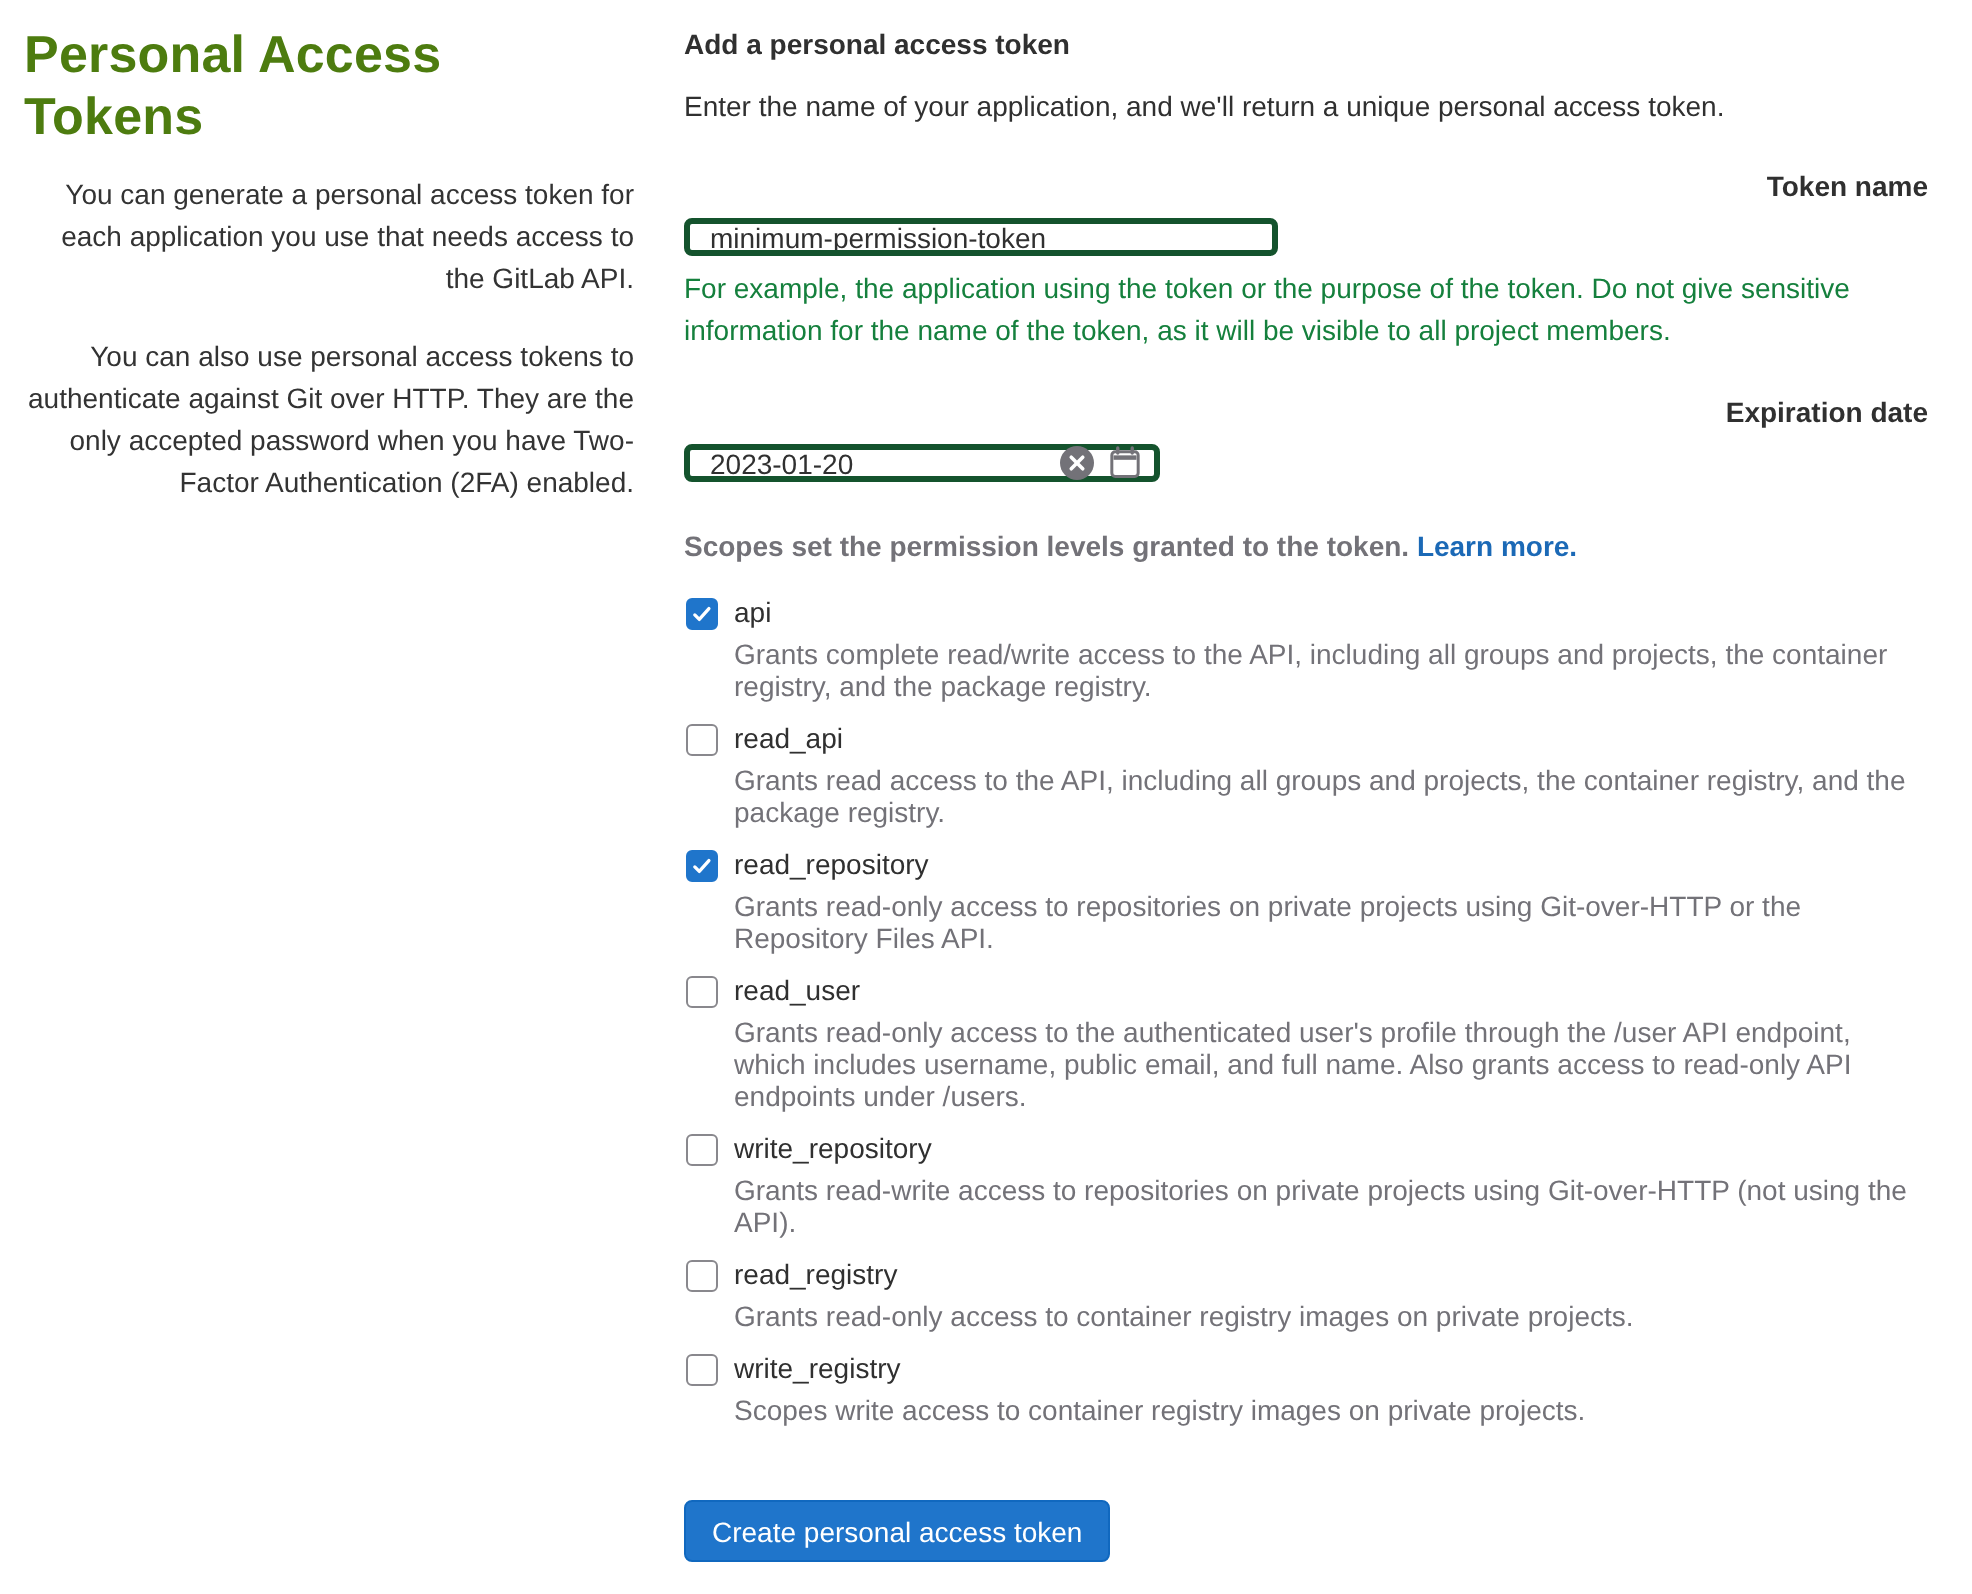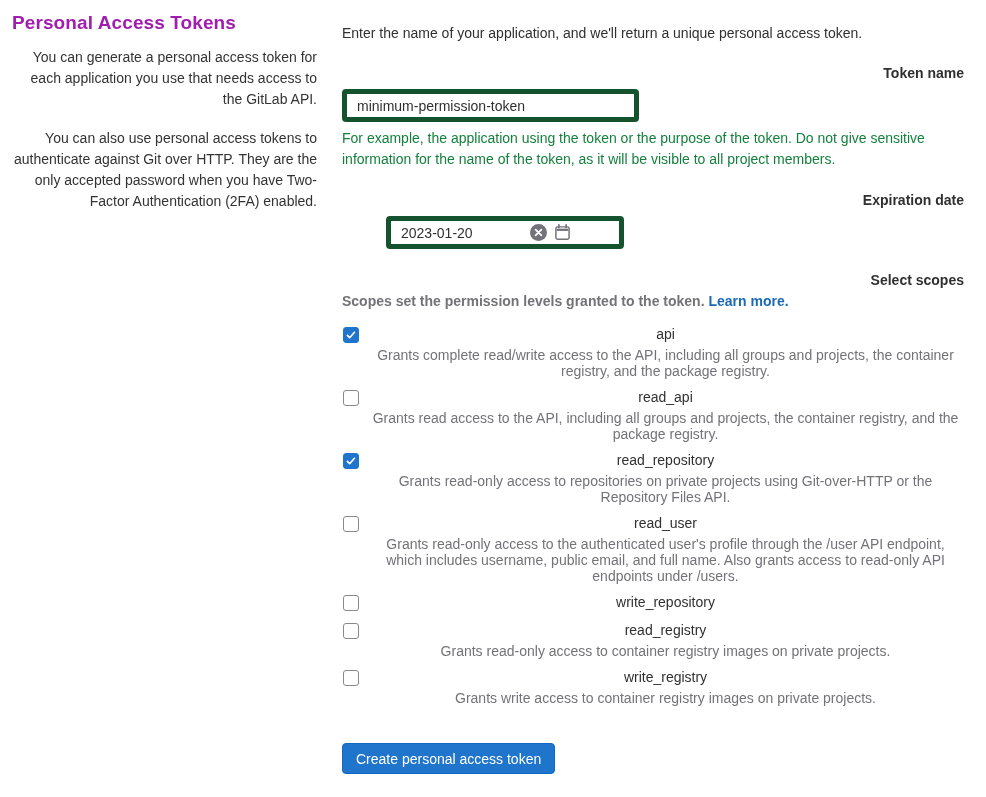--- a/index.html
+++ b/index.html
@@ -6,55 +6,55 @@
   body {
     width: 986px; min-height: 797px;
     font-family: "Liberation Sans", "DejaVu Sans", sans-serif;
     font-size: 14px; color: #303030;
     -webkit-font-smoothing: antialiased;
   }
   .page { display: flex; padding: 12px 0 12px 12px; box-sizing: border-box; }
 
   
   .left-col { width: 305px; margin-right: 25px; flex-shrink: 0; }
-  .page-title { font-size: 19px; font-weight: bold; margin: 0 0 13px 0; color: #a21caf; letter-spacing: .1px; }
+  .page-title { font-size: 26px; font-weight: bold; margin: 0 0 13px 0; color: #4d7c0f; letter-spacing: .1px; }
   .left-col p { margin: 0 0 18px 0; line-height: 21px; color: #333; text-align: right; }
 
   
   .right-col { width: 622px; }
   .form-heading { font-size: 14px; font-weight: bold; margin: 0; line-height: 20px; }
   .intro { margin: 11px 0 0 0; line-height: 20px; }
   .field-label { display: block; font-weight: bold; margin-top: 21px; line-height: 18px; text-align: right; }
 
   .text-input {
-    box-sizing: border-box; height: 33px; margin-top: 7px;
-    border: 5px solid #14532d; border-radius: 4px;
+    box-sizing: border-box; height: 19px; margin-top: 7px;
+    border: 3px solid #14532d; border-radius: 4px;
     padding: 0 10px; font-size: 14px; color: #303030;
     font-family: inherit; background: #fff; outline: none; display: block;
   }
   .token-input { width: 297px; }
 
   .help { color: #15803d; line-height: 21px; margin: 6px 0 0 0; }
 
   .date-wrap { position: relative; width: 238px; margin-top: 7px; }
-  .date-input { width: 100%; margin-top: 0; margin-left: 44px; }
+  .date-input { width: 100%; margin-top: 0; }
   .icon-btn {
     position: absolute; top: 0; bottom: 0; margin: auto 0;
     width: 18px; height: 18px; padding: 0; border: 0; background: transparent;
     display: flex; align-items: center; justify-content: center; cursor: pointer;
   }
   .icon-clear { right: 33px; }
   .icon-cal { right: 9px; }
 
   .scopes-section { margin-top: 22px; }
   .scopes-help { margin: 2px 0 0 0; color: #737278; line-height: 20px; font-weight: bold; }
   .link { color: #1b69b6; text-decoration: none; cursor: pointer; }
 
   .scopes-list { margin-top: 14px; }
-  .scope { display: flex; align-items: flex-start; margin-bottom: 9px; text-align: center; }
+  .scope { display: flex; align-items: flex-start; margin-bottom: 9px; }
   .checkbox {
     box-sizing: border-box; width: 16px; height: 16px; flex-shrink: 0;
     border: 1px solid #89888d; border-radius: 3px; background: #fff;
     margin: 2px 8px 0 1px; display: inline-flex; align-items: center; justify-content: center;
     cursor: pointer;
   }
   .checkbox svg { display: none; width: 12px; height: 12px; }
   .checkbox.checked { background: #1f75cb; border-color: #1f75cb; }
   .checkbox.checked svg { display: block; }
   .scope-text { width: 597px; }
@@ -72,20 +72,21 @@
 
 <div class="page">
 
   <aside class="left-col">
     <h1 class="page-title">Personal Access Tokens</h1>
     <p>You can generate a personal access token for each application you use that needs access to the GitLab API.</p>
     <p>You can also use personal access tokens to authenticate against Git over HTTP. They are the only accepted password when you have Two-Factor Authentication (2FA) enabled.</p>
   </aside>
 
   <main class="right-col">
+    <h2 class="form-heading">Add a personal access token</h2>
     <p class="intro">Enter the name of your application, and we'll return a unique personal access token.</p>
 
     <label class="field-label">Token name</label>
     <input class="text-input token-input" type="text" value="minimum-permission-token" style="">
     <p class="help">For example, the application using the token or the purpose of the token. Do not give sensitive information for the name of the token, as it will be visible to all project members.</p>
 
     <label class="field-label">Expiration date</label>
     <div class="date-wrap">
       <input class="text-input date-input" type="text" value="2023-01-20" style="">
       <button class="icon-btn icon-clear" aria-label="clear">
@@ -97,21 +98,20 @@
       <button class="icon-btn icon-cal" aria-label="calendar">
         <svg width="17" height="17" viewBox="0 0 16 16">
           <path d="M4.6 0.9v2.4M11.4 0.9v2.4" stroke="#737278" stroke-width="1.6" stroke-linecap="round" fill="none"></path>
           <rect x="1.8" y="2.7" width="12.4" height="11.6" rx="1.6" fill="none" stroke="#737278" stroke-width="1.4"></rect>
           <rect x="2.6" y="4.4" width="10.8" height="2.1" fill="#737278"></rect>
         </svg>
       </button>
     </div>
 
     <div class="scopes-section">
-      <span class="field-label" style="margin-top:0">Select scopes</span>
       <p class="scopes-help">
         <span>Scopes set the permission levels granted to the token.</span>
         <a class="link" href="#">Learn more.</a>
       </p>
 
       <div class="scopes-list">
 
         <div class="scope">
           <span class="checkbox checked">
             <svg viewBox="0 0 16 16">
@@ -155,40 +155,41 @@
             <div class="scope-desc">Grants read-only access to the authenticated user's profile through the /user API endpoint, which includes username, public email, and full name. Also grants access to read-only API endpoints under /users.</div>
           </div>
         </div>
 
         <div class="scope">
           <span class="checkbox">
             
           </span>
           <div class="scope-text">
             <label class="scope-label">write_repository</label>
+            <div class="scope-desc">Grants read-write access to repositories on private projects using Git-over-HTTP (not using the API).</div>
           </div>
         </div>
 
         <div class="scope">
           <span class="checkbox">
             
           </span>
           <div class="scope-text">
             <label class="scope-label">read_registry</label>
             <div class="scope-desc">Grants read-only access to container registry images on private projects.</div>
           </div>
         </div>
 
         <div class="scope">
           <span class="checkbox">
             
           </span>
           <div class="scope-text">
             <label class="scope-label">write_registry</label>
-            <div class="scope-desc">Grants write access to container registry images on private projects.</div>
+            <div class="scope-desc">Scopes write access to container registry images on private projects.</div>
           </div>
         </div>
 
       </div>
     </div>
 
     <button class="submit-btn">Create personal access token</button>
   </main>
 
 </div>

